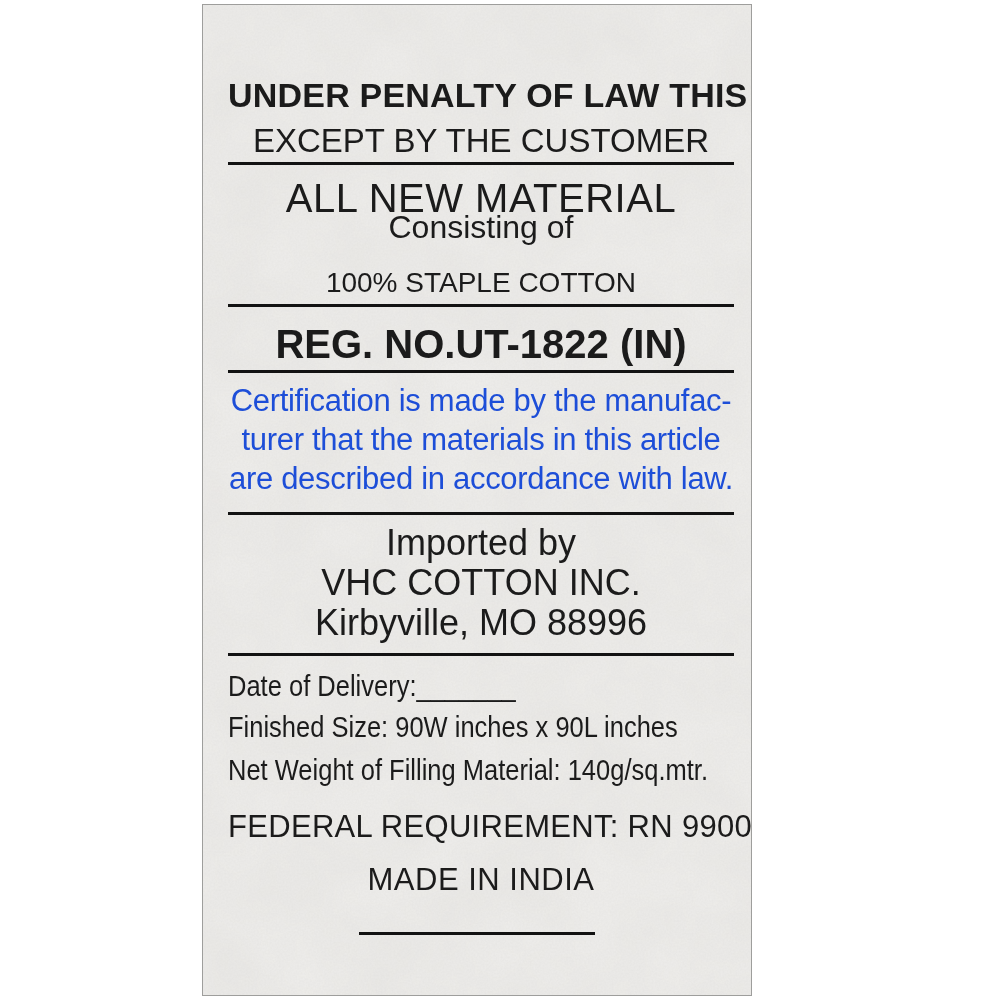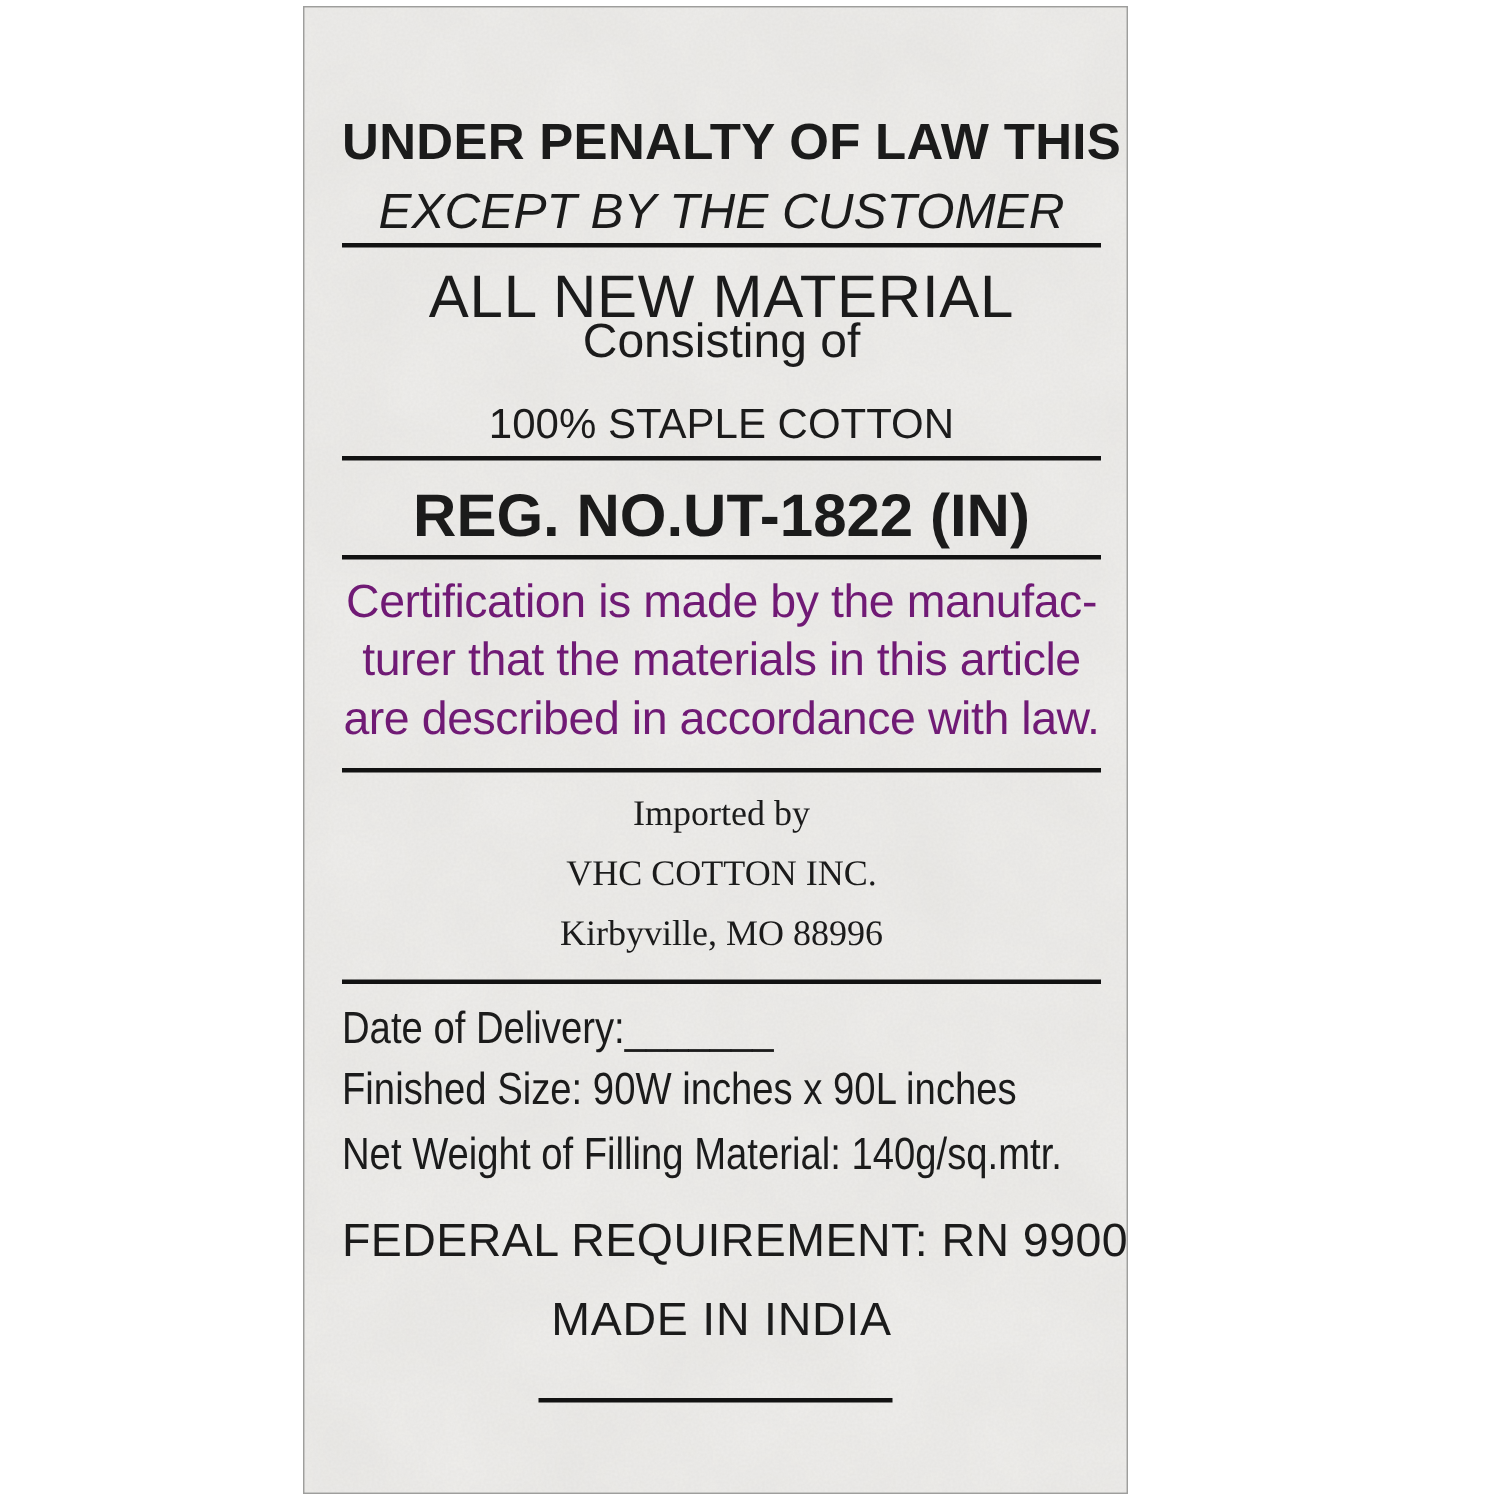--- a/index.html
+++ b/index.html
@@ -51,52 +51,51 @@
   .rule-short {
     position: absolute;
     left: 50%;
     margin-left: -118px;
     width: 236px;
     height: 3px;
     background: #121212;
   }
   .hdr-bold   { top: 43px;  font-size: 34px; line-height: 36px; font-weight: bold; letter-spacing: 0.2px; margin-top: 29px; }
   .hdr-2      { top: 77px;  font-size: 33px; line-height: 36px; }
-  .hdr-3      { top: 118px; font-size: 33px; line-height: 36px; font-style: italic; }
+  .hdr-3      { top: 118px; font-size: 33px; line-height: 36px; }
   .rule-1     { top: 157px; }
   .mat-1      { top: 175px; font-size: 40px; line-height: 36px; letter-spacing: 0.5px; }
   .mat-2      { top: 204px; font-size: 32px; line-height: 36px; }
   .mat-3      { top: 260px; font-size: 28px; line-height: 36px; }
   .rule-2     { top: 299px; }
   .reg        { top: 317px; font-size: 40px; line-height: 44px; font-weight: bold; }
   .rule-3     { top: 365px; }
   .cert {
     position: absolute;
     top: 376px;
     left: 25px;
     right: 17px;
     font-size: 31px;
     line-height: 39px;
     text-align: center;
-    color: #701a75;
+    color: #1d4ed8;
     white-space: nowrap;
     letter-spacing: -0.3px;
   }
   .rule-4     { top: 507px; }
   .importer {
     position: absolute;
     top: 518px;
     left: 25px;
     right: 17px;
-    font-size: 24px;
+    font-size: 36px;
     line-height: 40px;
     text-align: center;
     color: #1b1b1b;
     white-space: nowrap;
-    font-family: Liberation Serif, serif;
   }
   .rule-5     { top: 648px; }
   .cond {
     text-align: left;
     transform: scaleX(0.85);
     transform-origin: left center;
     font-size: 30px;
     line-height: 36px;
   }
   .det-1      { top: 663px; }

